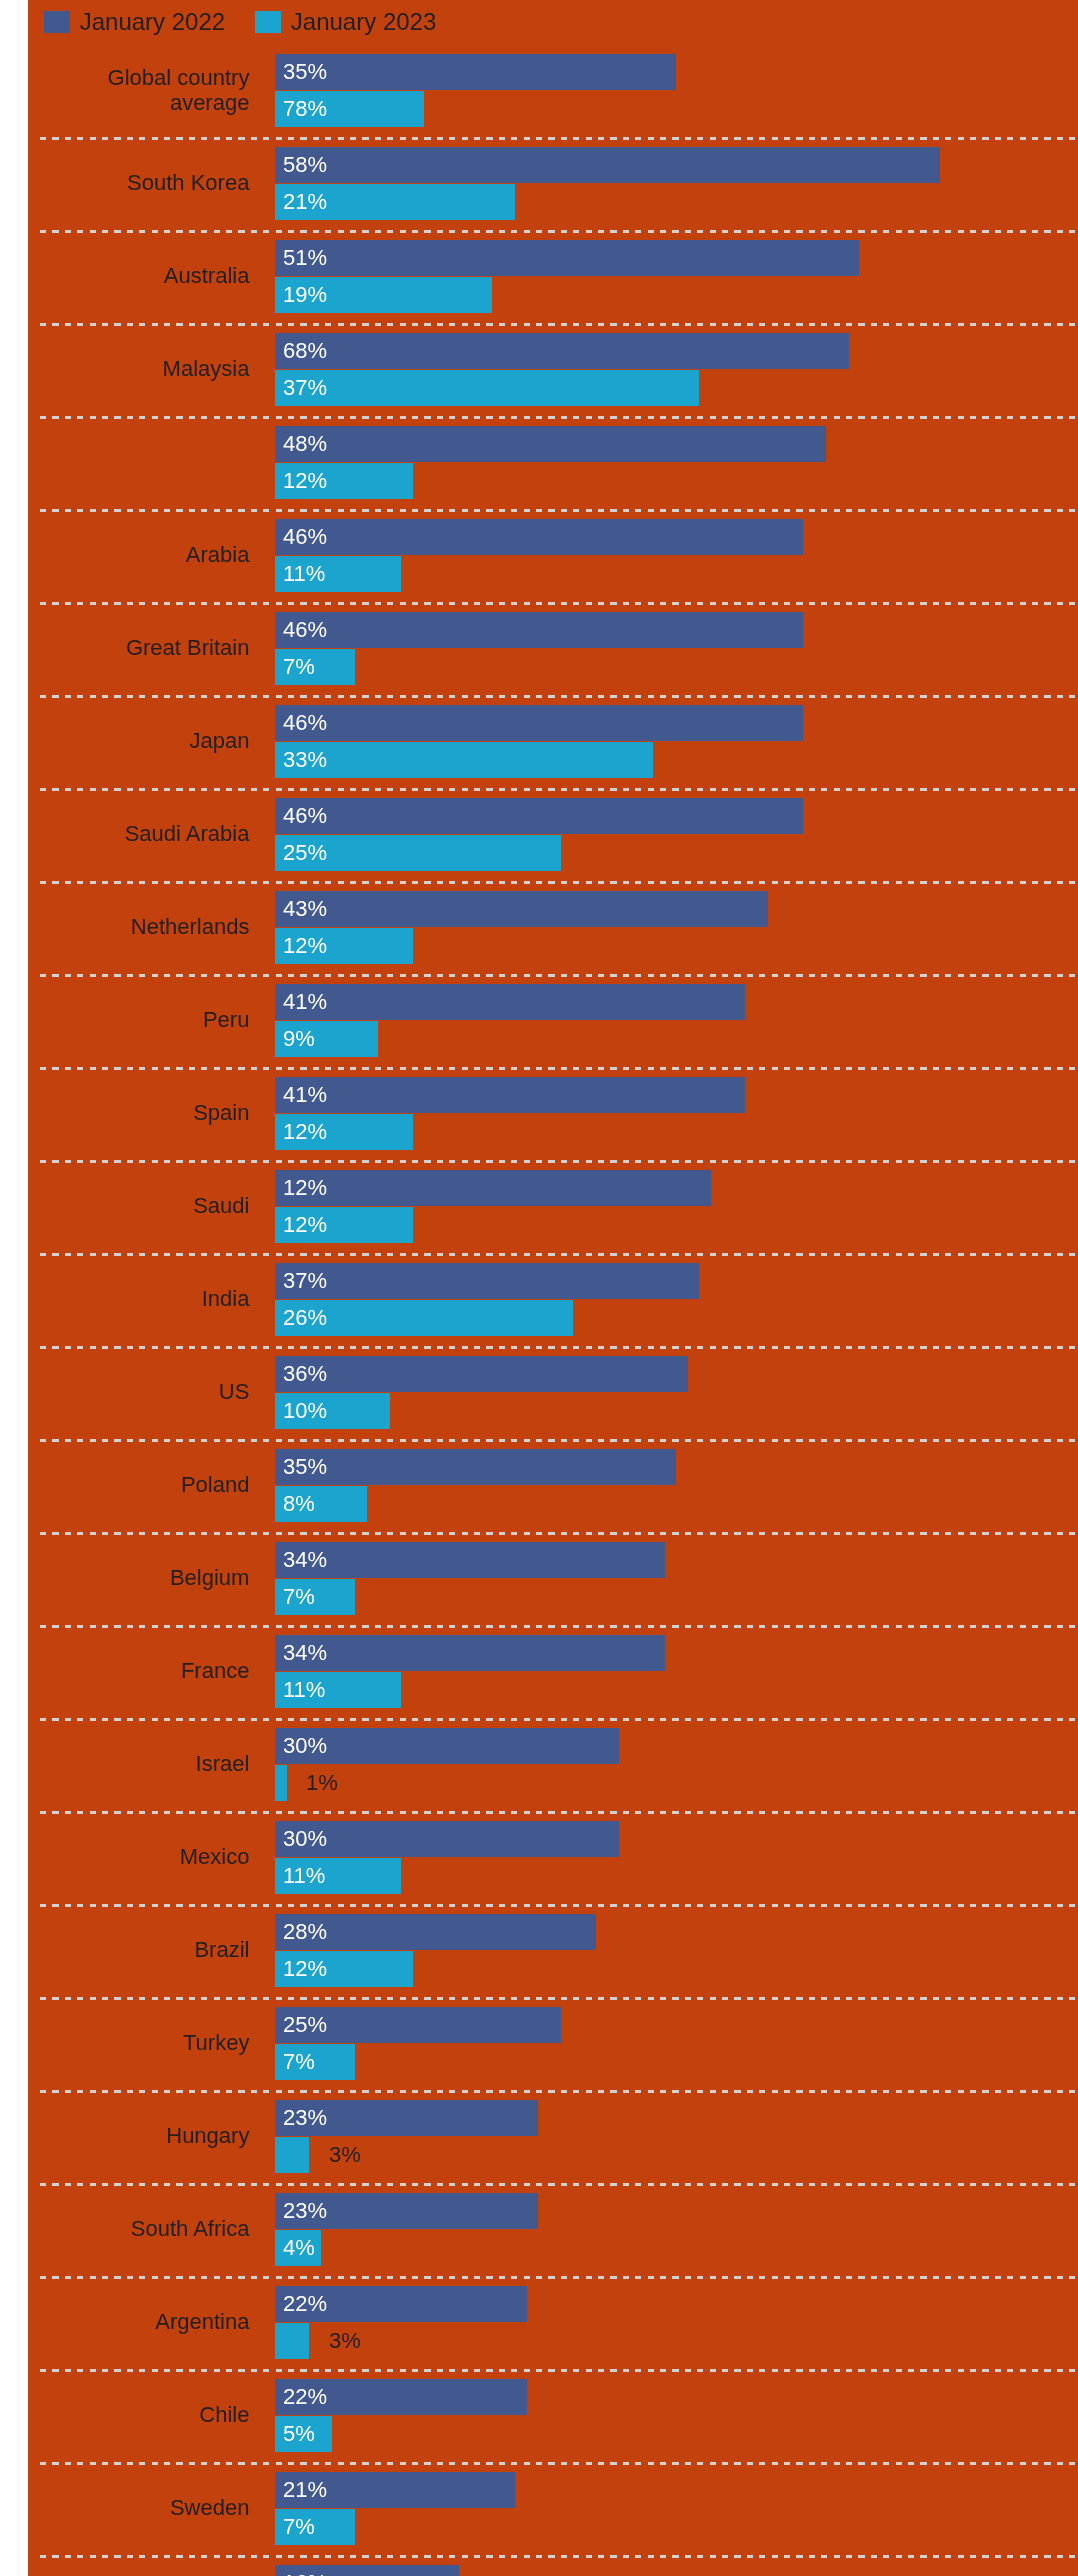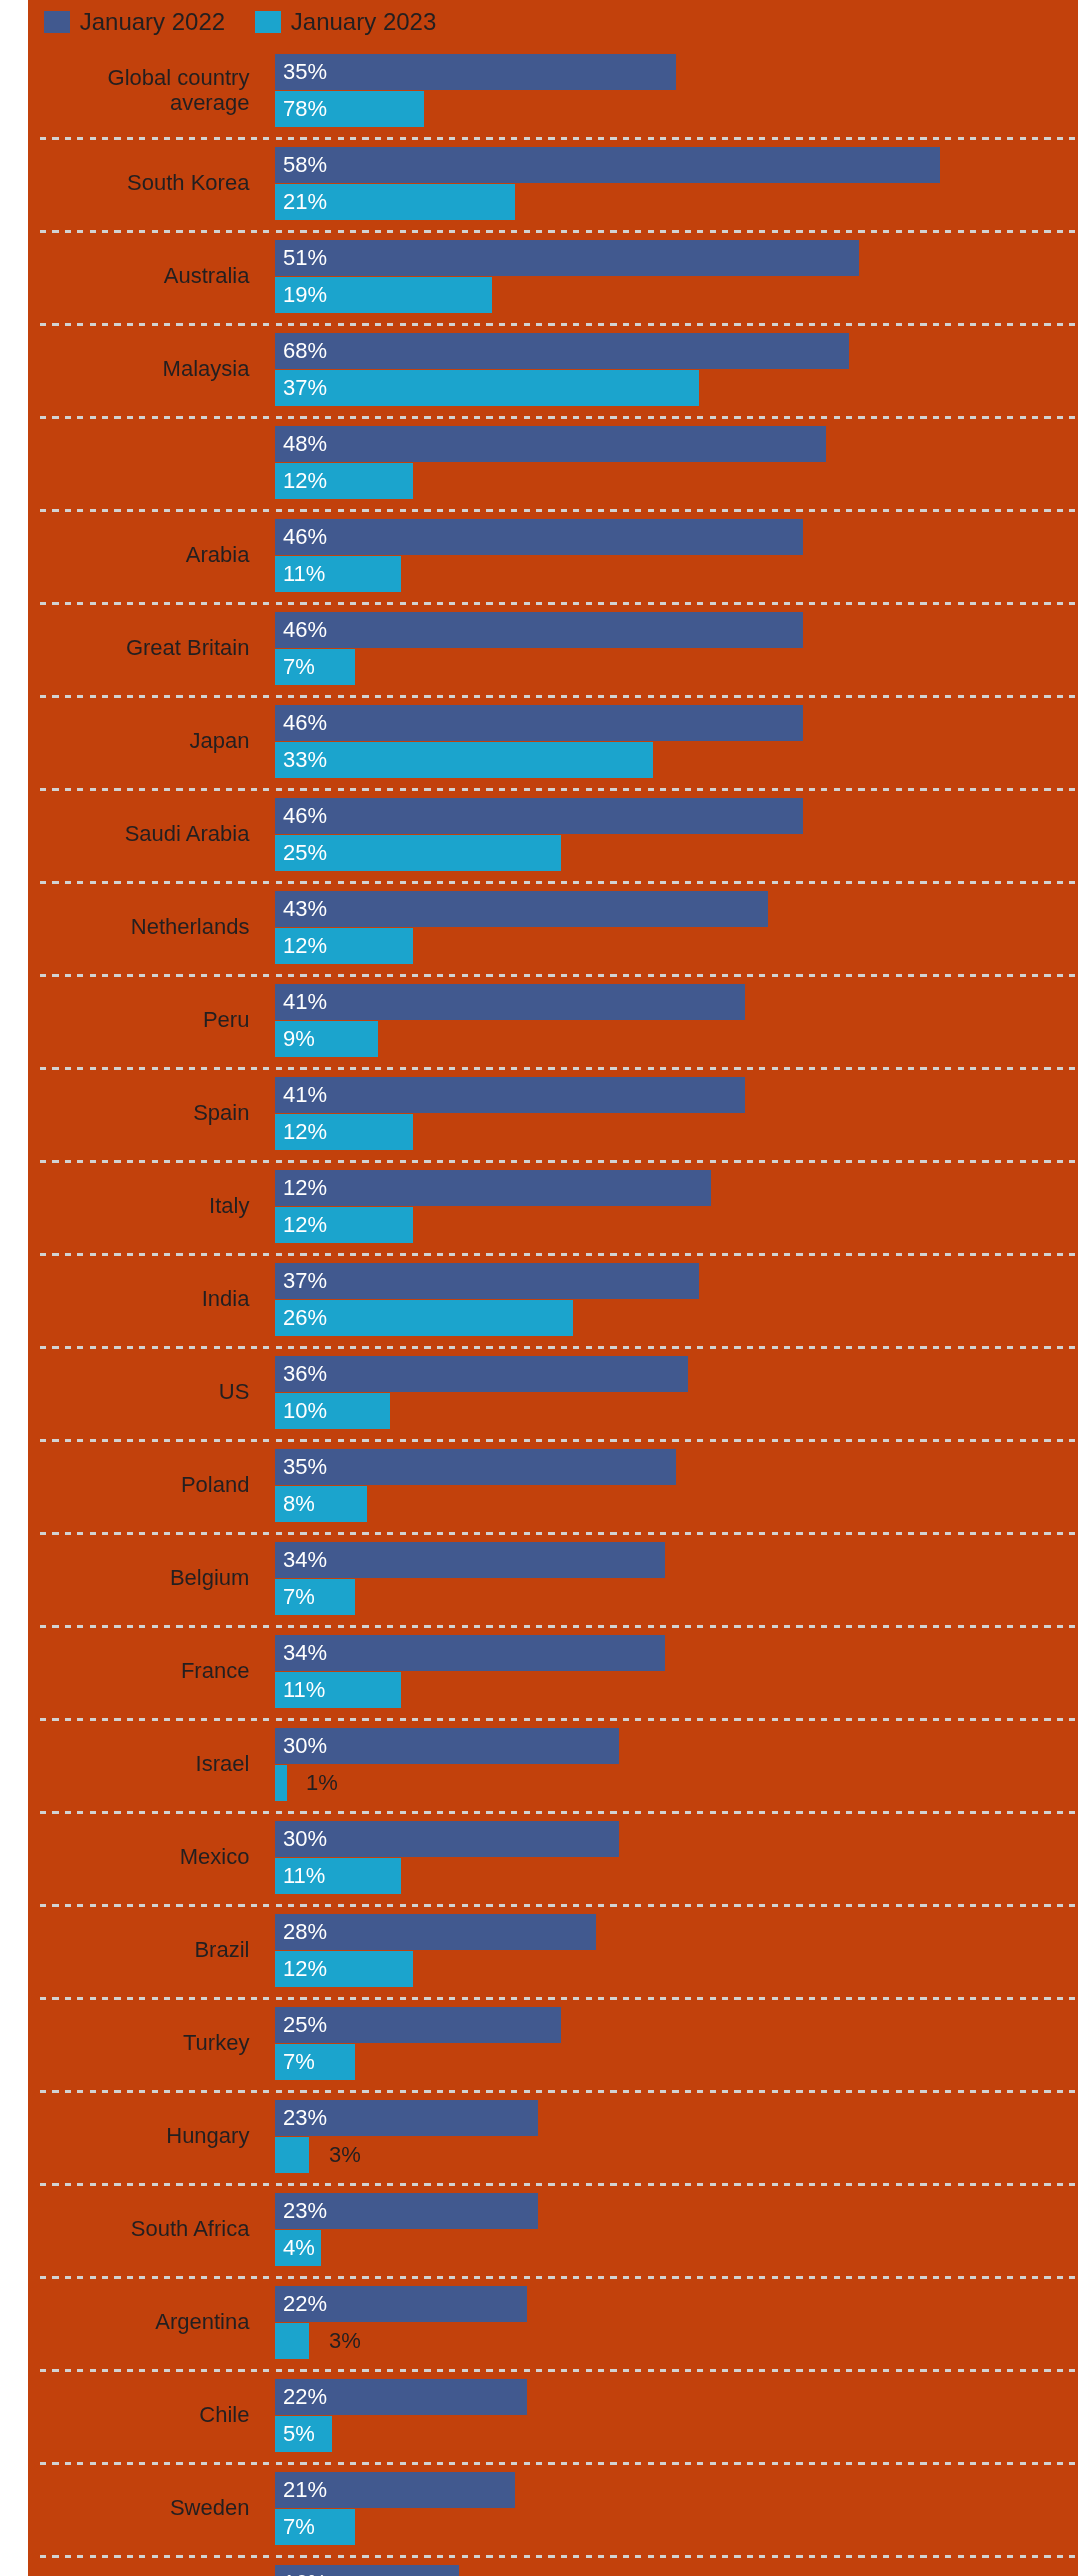--- a/index.html
+++ b/index.html
@@ -306,21 +306,21 @@
             <span class="bar-value inside">41%</span>
           </div>
           <div class="bar-wrap bottom" style="width: 100%;">
             <div class="bar s2023" style="width: 138px;"></div>
             <span class="bar-value inside">12%</span>
           </div>
         </div>
       </div>
       <div class="row">
         <div class="row-sep"></div>
-        <div class="cat-label">Italy</div>
+        <div class="cat-label">Saudi</div>
         <div class="bars">
           <div class="bar-wrap top" style="width: 100%;">
             <div class="bar s2022" style="width: 436px;"></div>
             <span class="bar-value inside">12%</span>
           </div>
           <div class="bar-wrap bottom" style="width: 100%;">
             <div class="bar s2023" style="width: 138px;"></div>
             <span class="bar-value inside">12%</span>
           </div>
         </div>

